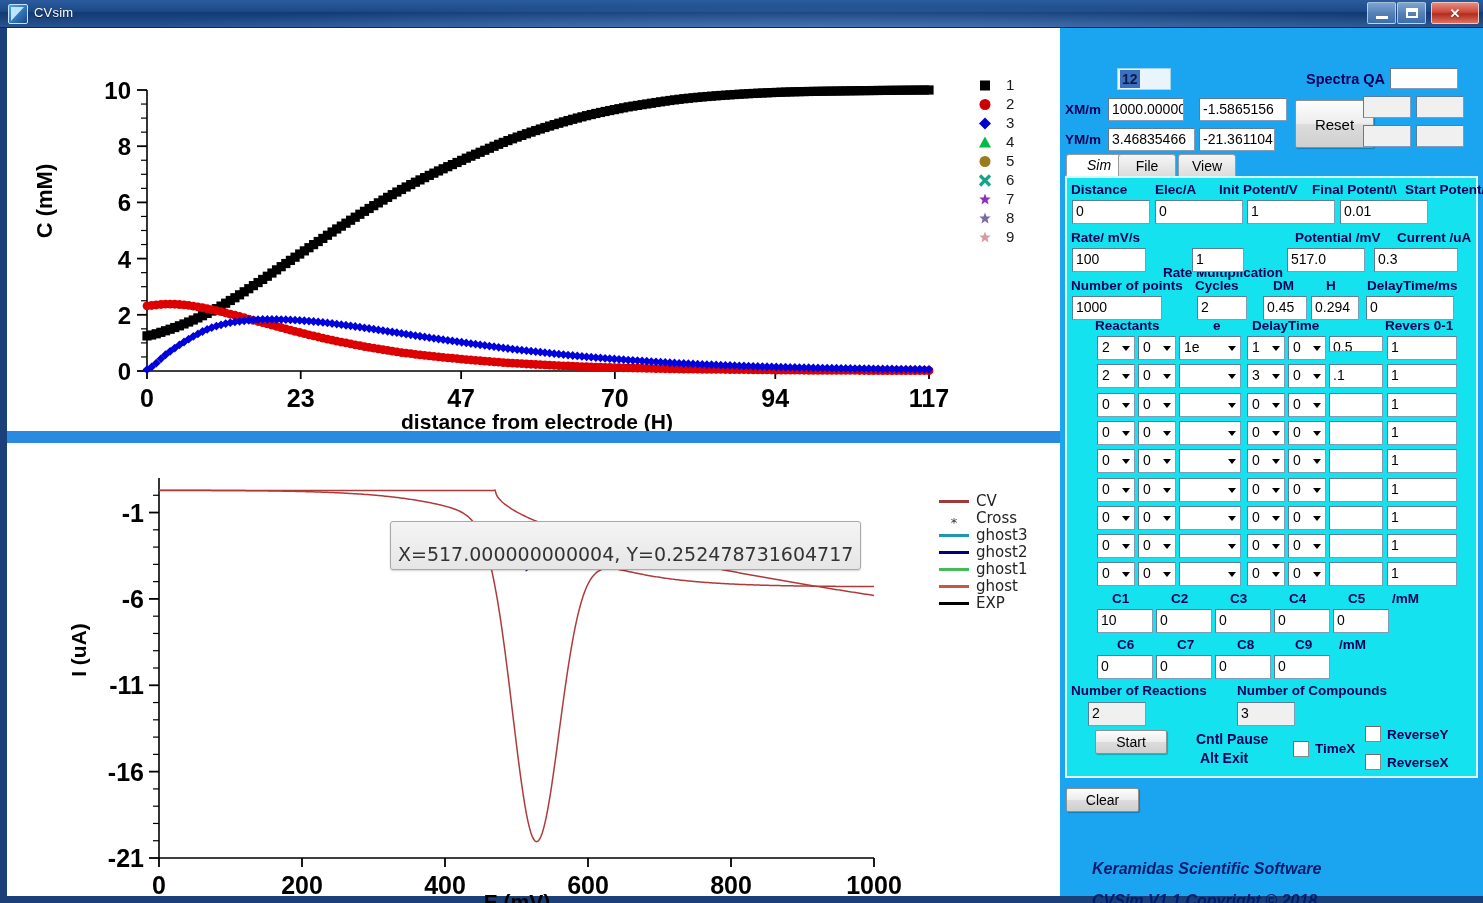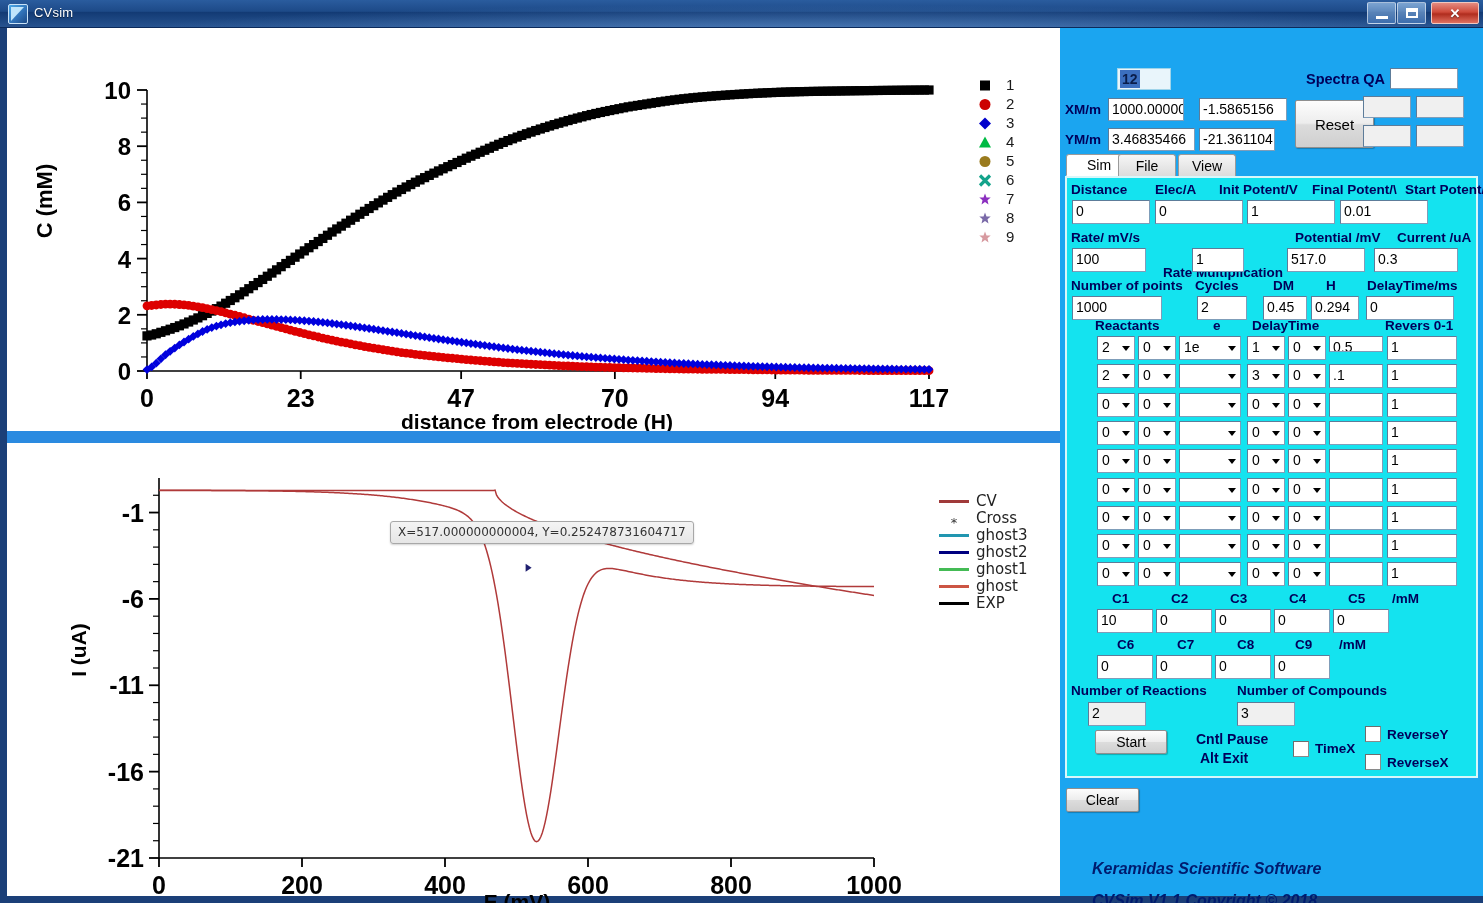--- a/index.html
+++ b/index.html
@@ -92,21 +92,21 @@
 
   .leg2-row { position: relative; height: 17px; }
   .leg2-mark { position: absolute; left: 0; top: 7px; width: 30px; height: 3px; }
   .leg2-txt { position: absolute; left: 37px; top: -1px; font-size: 15px; color: #222; font-family: "DejaVu Sans", sans-serif; }
 
   
   #cv-tooltip {
     position: absolute;
     background: linear-gradient(to bottom,#f4f4f4,#e6e6e6);
     border: 1px solid #a8a8a8; border-radius: 3px;
-    font-size: 12px; color: #333; padding: 3px 7px 4px 7px;
+    font-size: 19px; color: #333; padding: 21px 7px 4px 7px;
     white-space: nowrap; font-family: "DejaVu Sans", sans-serif;
     box-shadow: 0 1px 2px rgba(0,0,0,.18);
   }
 
   
   #panel {
     position: absolute; left: 1053px; top: 0; width: 423px; height: 868px;
     background: #1ba5f0;
   }
   #panel-box {
@@ -934,21 +934,21 @@
       <div class="fld" style="left:139px; top:100px; width:76px; height:23px;">-21.361104</div>
 
       <div class="btn3d" style="left:235px; top:72px; width:79px; height:48px;">Reset</div>
 
       <div class="fld ghost" style="left:303px; top:68px; width:48px; height:22px;"></div>
       <div class="fld ghost" style="left:356px; top:68px; width:48px; height:22px;"></div>
       <div class="fld ghost" style="left:303px; top:97px; width:48px; height:22px;"></div>
       <div class="fld ghost" style="left:356px; top:97px; width:48px; height:22px;"></div>
 
       <div class="tabbar" id="tabbar" style="left:6px; top:126px; width:200px; height:23px;">
-            <div class="tab active" style="left: 0px; width: 66px;">Sim</div>
+            <div class="tab active" style="left: 0px; width: 66px; font-style: italic;">Sim</div>
             <div class="tab" style="left: 52px; width: 58px;">File</div>
             <div class="tab" style="left: 112px; width: 58px;">View</div>
           </div>
 
       <div id="panel-box" style="top:148px; height:602px;">
         <div id="box-content">
               <div class="lbl" style="left:4px; top:4px;">Distance</div>
               <div class="lbl" style="left:88px; top:4px;">Elec/A</div>
               <div class="lbl" style="left:152px; top:4px;">Init Potent/V</div>
               <div class="lbl" style="left:245px; top:4px;">Final Potent/\</div>

